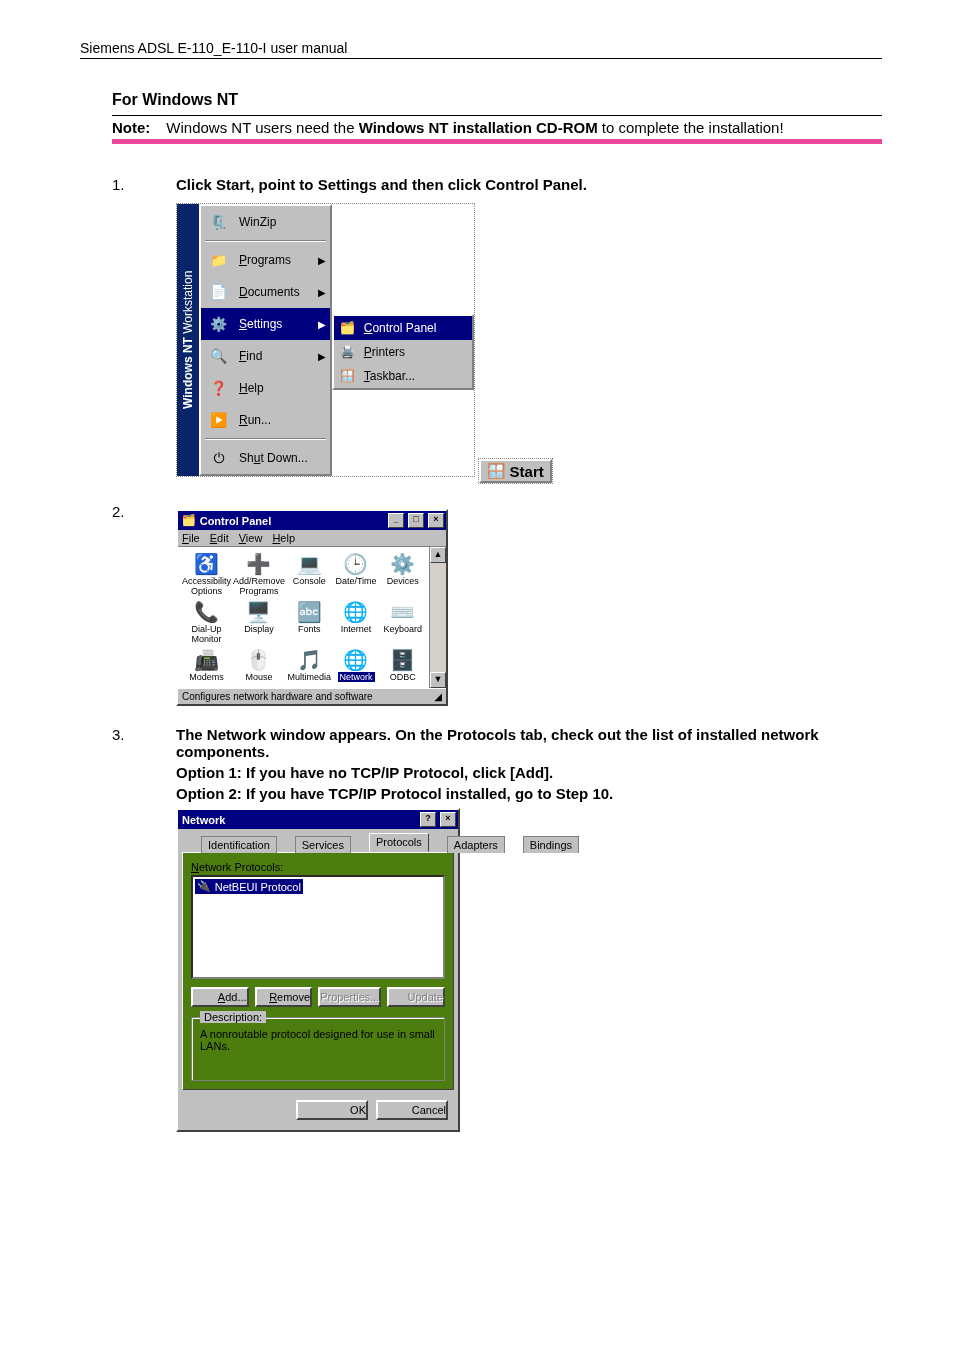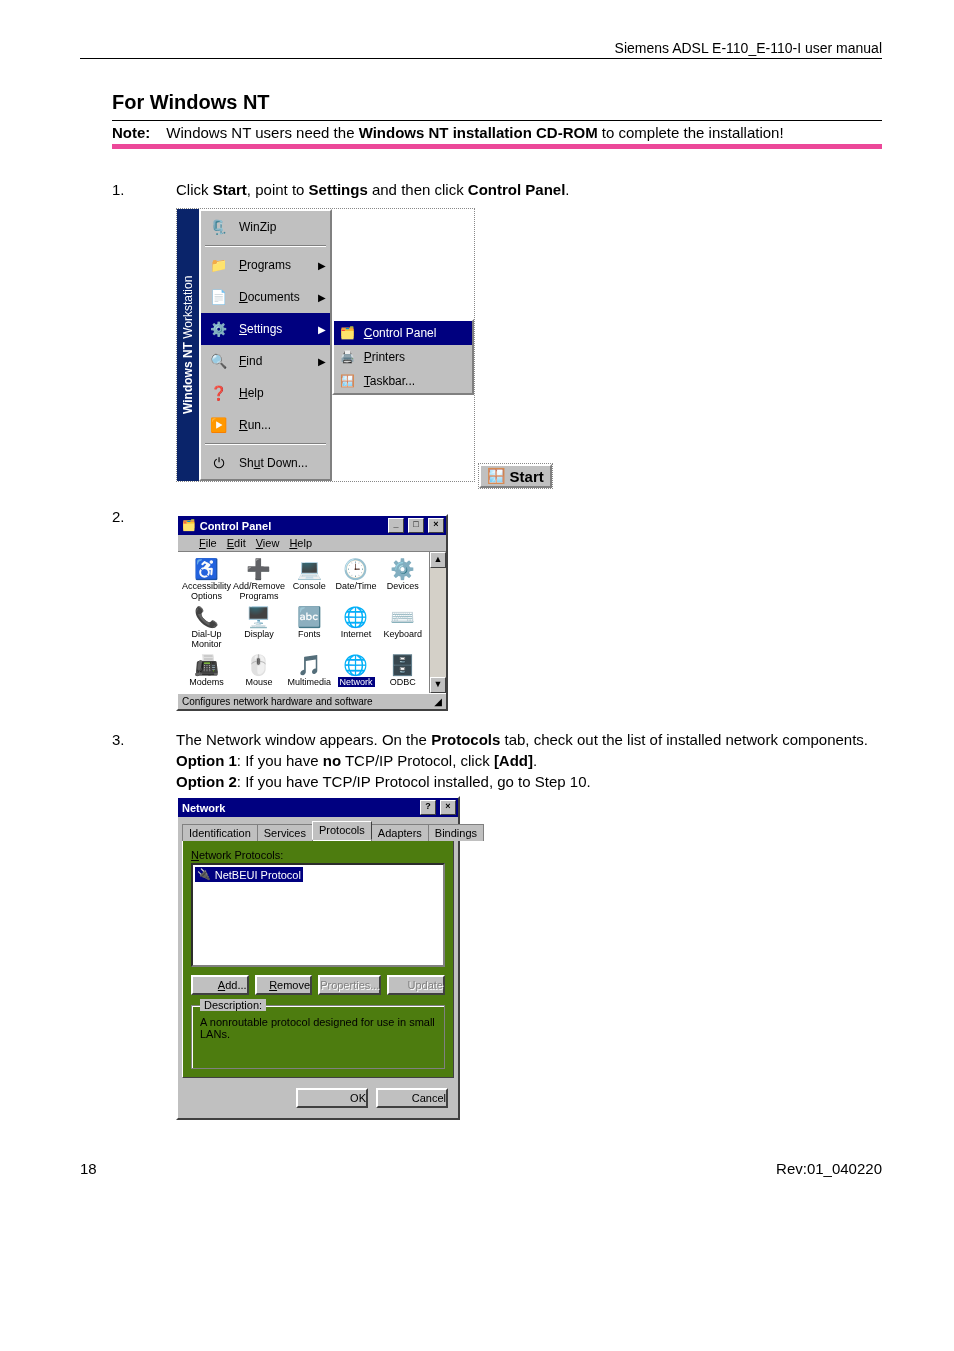--- a/index.html
+++ b/index.html
@@ -13,25 +13,24 @@
   }
   .page {
     padding: 40px 72px 60px 80px;
     box-sizing: border-box;
   }
   .header {
     border-bottom: 1px solid #000;
     padding-bottom: 2px;
     margin-bottom: 32px;
     font-size: 14px;
-    text-align: right;
   }
   h2.section {
     font-weight: 700;
-    font-size: 20px;
+    font-size: 16px;
     margin: 30px 0 6px 32px;
   }
   .note-row {
     margin-left: 32px;
     border-top: 1px solid #000;
     border-bottom: 5px solid #ec4899;
     padding: 3px 0;
     display: flex;
     gap: 16px;
     font-size: 15px;
@@ -49,21 +48,21 @@
     margin-bottom: 20px;
   }
   ol.steps .num {
     width: 24px;
     flex: 0 0 24px;
     text-align: left;
     margin-left: 32px;
     font-size: 15px;
   }
   ol.steps .body { flex: 1; }
-  ol.steps .body .line { margin-bottom: 4px; }
+  ol.steps .body .line { margin-bottom: 4px; font-weight: bold; }
 
   
   .startmenu {
     display: inline-flex;
     flex-direction: column;
     font-family: "MS Sans Serif", Tahoma, sans-serif;
     font-size: 12px;
     margin-top: 6px;
     border: 1px dotted #888;
     width: fit-content;
@@ -163,21 +162,21 @@
     background:#c0c0c0;
     border:1px solid;
     border-color:#fff #404040 #404040 #fff;
     color:#000;
     font-size:9px;
     line-height:11px;
     text-align:center;
   }
   .menubar {
     background:#c0c0c0;
-    padding:2px 21px;
+    padding:2px 4px;
     display:flex;
     gap:10px;
   }
   .menubar span u { text-decoration: underline; }
   .cp-client {
     background:#fff;
     border-top:1px solid #808080;
     display:flex;
   }
   .cp-grid {
@@ -238,20 +237,21 @@
   }
   .tab {
     padding:2px 6px;
     font-size:11px;
     border:1px solid #808080;
     border-bottom:none;
     background:#c0c0c0;
     margin-right:-1px;
     position:relative;
     top:1px;
+    margin-left:19px;
   }
   .tab.active {
     background:#c0c0c0;
     border-color:#fff #404040 #c0c0c0 #fff;
     border-bottom:1px solid #c0c0c0;
     top:0;
     padding-bottom:3px;
     z-index:1;
   }
   .tab-pane {
@@ -524,18 +524,14 @@
           </div>
           <div class="dlg-actions">
             <div class="btn">OK</div>
             <div class="btn">Cancel</div>
           </div>
         </div>
       </div>
     </li>
   </ol>
 
-  <div class="footer">
-    <span>18</span>
-    <span>Rev:01_040220</span>
-  </div>
 
 </div>
 
 </body></html>

